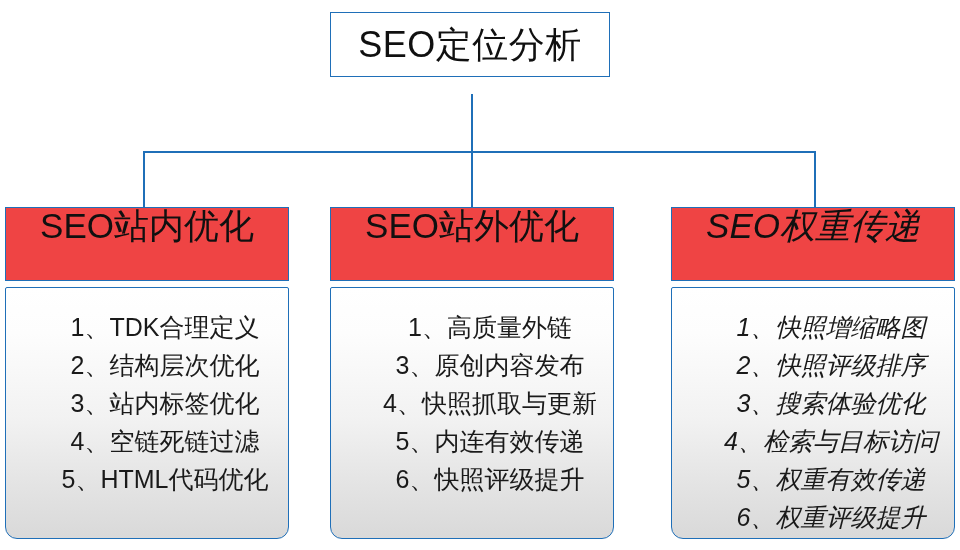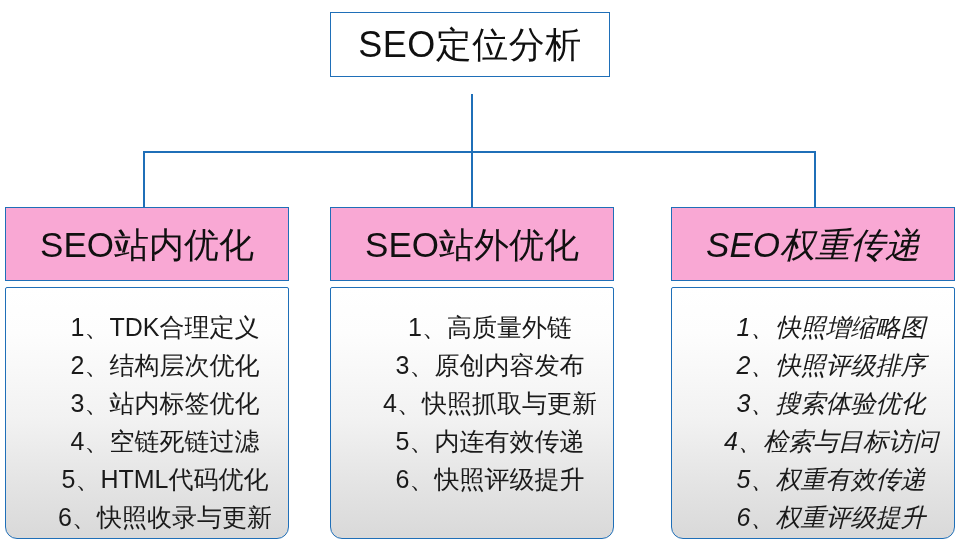--- a/index.html
+++ b/index.html
@@ -59,23 +59,22 @@
   }
   .col-1 { left: 5px;   width: 284px; }
   .col-2 { left: 330px; width: 284px; }
   .col-3 { left: 671px; width: 284px; font-style: italic; }
 
   .col-header {
     box-sizing: border-box;
     width: 100%;
     height: 74px;
     border: 1.6px solid #1F6FB8;
-    background: #f9a8d4;
+    background: #ef4444;
     display: flex;
-    align-items: center;
     justify-content: center;
   }
   .col-header-label {
     font-size: 35px;
     color: #101010;
     line-height: 1;
     white-space: nowrap;
   }
 
   .col-body {
@@ -125,21 +124,20 @@
     <div class="col-header">
       <span class="col-header-label">SEO站内优化</span>
     </div>
     <div class="col-body">
       <ul class="col-list">
         <li><span class="item-index">1、</span><span class="item-text">TDK合理定义</span></li>
         <li><span class="item-index">2、</span><span class="item-text">结构层次优化</span></li>
         <li><span class="item-index">3、</span><span class="item-text">站内标签优化</span></li>
         <li><span class="item-index">4、</span><span class="item-text">空链死链过滤</span></li>
         <li><span class="item-index">5、</span><span class="item-text">HTML代码优化</span></li>
-        <li><span class="item-index">6、</span><span class="item-text">快照收录与更新</span></li>
       </ul>
     </div>
   </div>
 
   <div class="column col-2">
     <div class="col-header">
       <span class="col-header-label">SEO站外优化</span>
     </div>
     <div class="col-body">
       <ul class="col-list">

